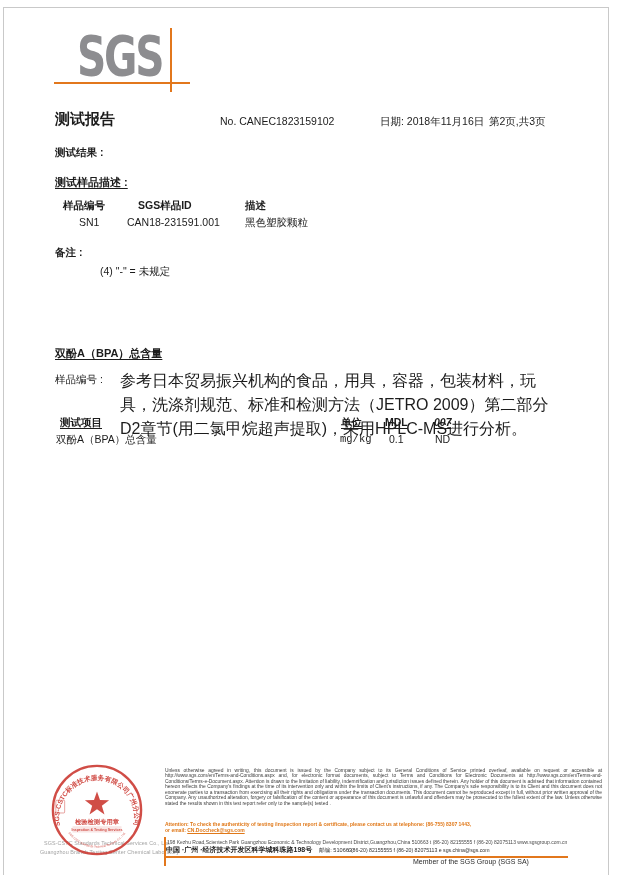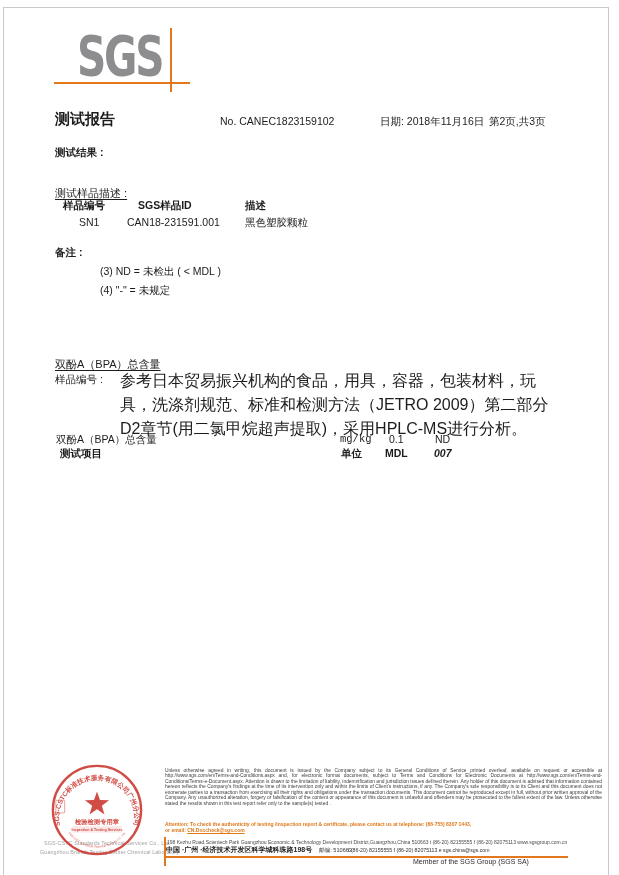--- a/index.html
+++ b/index.html
@@ -13,23 +13,23 @@
   .gray-border{position:absolute;background:#c9c9c9;}
   .logo-text{
     position:absolute;left:77px;top:33px;
     font-family:"DejaVu Sans","Liberation Sans",sans-serif;
     font-weight:bold;font-size:55px;line-height:46px;color:#8d8d90;
     letter-spacing:-3px;transform:scaleX(0.74);transform-origin:left top;
   }
   .report-title{font-size:15px;font-weight:bold;}
   .txt{font-size:10.5px;}
   .b{font-weight:bold;text-align:right;}
-  .u{text-underline-offset:2px;margin-top:31px;}
+  .u{text-decoration:underline;text-underline-offset:2px;}
   .i{font-style:italic;}
-  .section-title{font-size:11px;font-weight:normal;text-decoration:underline;text-underline-offset:2px;margin-top:11px;}
+  .section-title{font-size:11px;font-weight:bold;text-decoration:underline;text-underline-offset:2px;}
   .notes div{height:18.5px;}
   .method-text{width:434px;font-size:16px;line-height:24px;}
   .stamp{position:absolute;left:48px;top:763px;width:98px;height:98px;opacity:0.9;}
   .company-gray{position:absolute;color:#a3a3a3;font-size:5.4px;letter-spacing:0.1px;}
   .disclaimer{
     position:absolute;left:165px;top:768px;width:437px;
     font-size:4.9px;line-height:5.45px;color:#3c3c3c;text-align:justify;
   }
   .attention{
     position:absolute;left:165px;top:822px;width:437px;
@@ -65,21 +65,20 @@
   <div class="abs txt b" style="left:63px;top:199px;">样品编号</div>
   <div class="abs txt b" style="left:138px;top:199px;">SGS样品ID</div>
   <div class="abs txt b" style="left:245px;top:199px;">描述</div>
   <div class="abs txt" style="left:79px;top:216px;">SN1</div>
   <div class="abs txt" style="left:127px;top:216px;">CAN18-231591.001</div>
   <div class="abs txt" style="left:245px;top:216px;">黑色塑胶颗粒</div>
 </div>
 
 <div class="abs txt b" style="left:55px;top:246px;">备注 :</div>
 <div class="abs txt notes" style="left:100px;top:265px;">
-  <div>(3) ND = 未检出 ( &lt; MDL )</div>
   <div>(4) "-" = 未规定</div>
 </div>
 
 <div class="abs section-title" style="left:55px;top:346px;">双酚A（BPA）总含量</div>
 <div class="abs txt" style="left:55px;top:373px;">样品编号 :</div>
 <div class="abs method-text" style="left:120px;top:369px;">参考日本贸易振兴机构的食品，用具，容器，包装材料，玩具，洗涤剂规范、标准和检测方法（JETRO 2009）第二部分D2章节(用二氯甲烷超声提取)，采用HPLC-MS进行分析。</div>
 
 <div>
   <div class="abs txt b u" style="left:60px;top:416px;">测试项目</div>
   <div class="abs txt b u" style="left:341px;top:416px;">单位</div>

